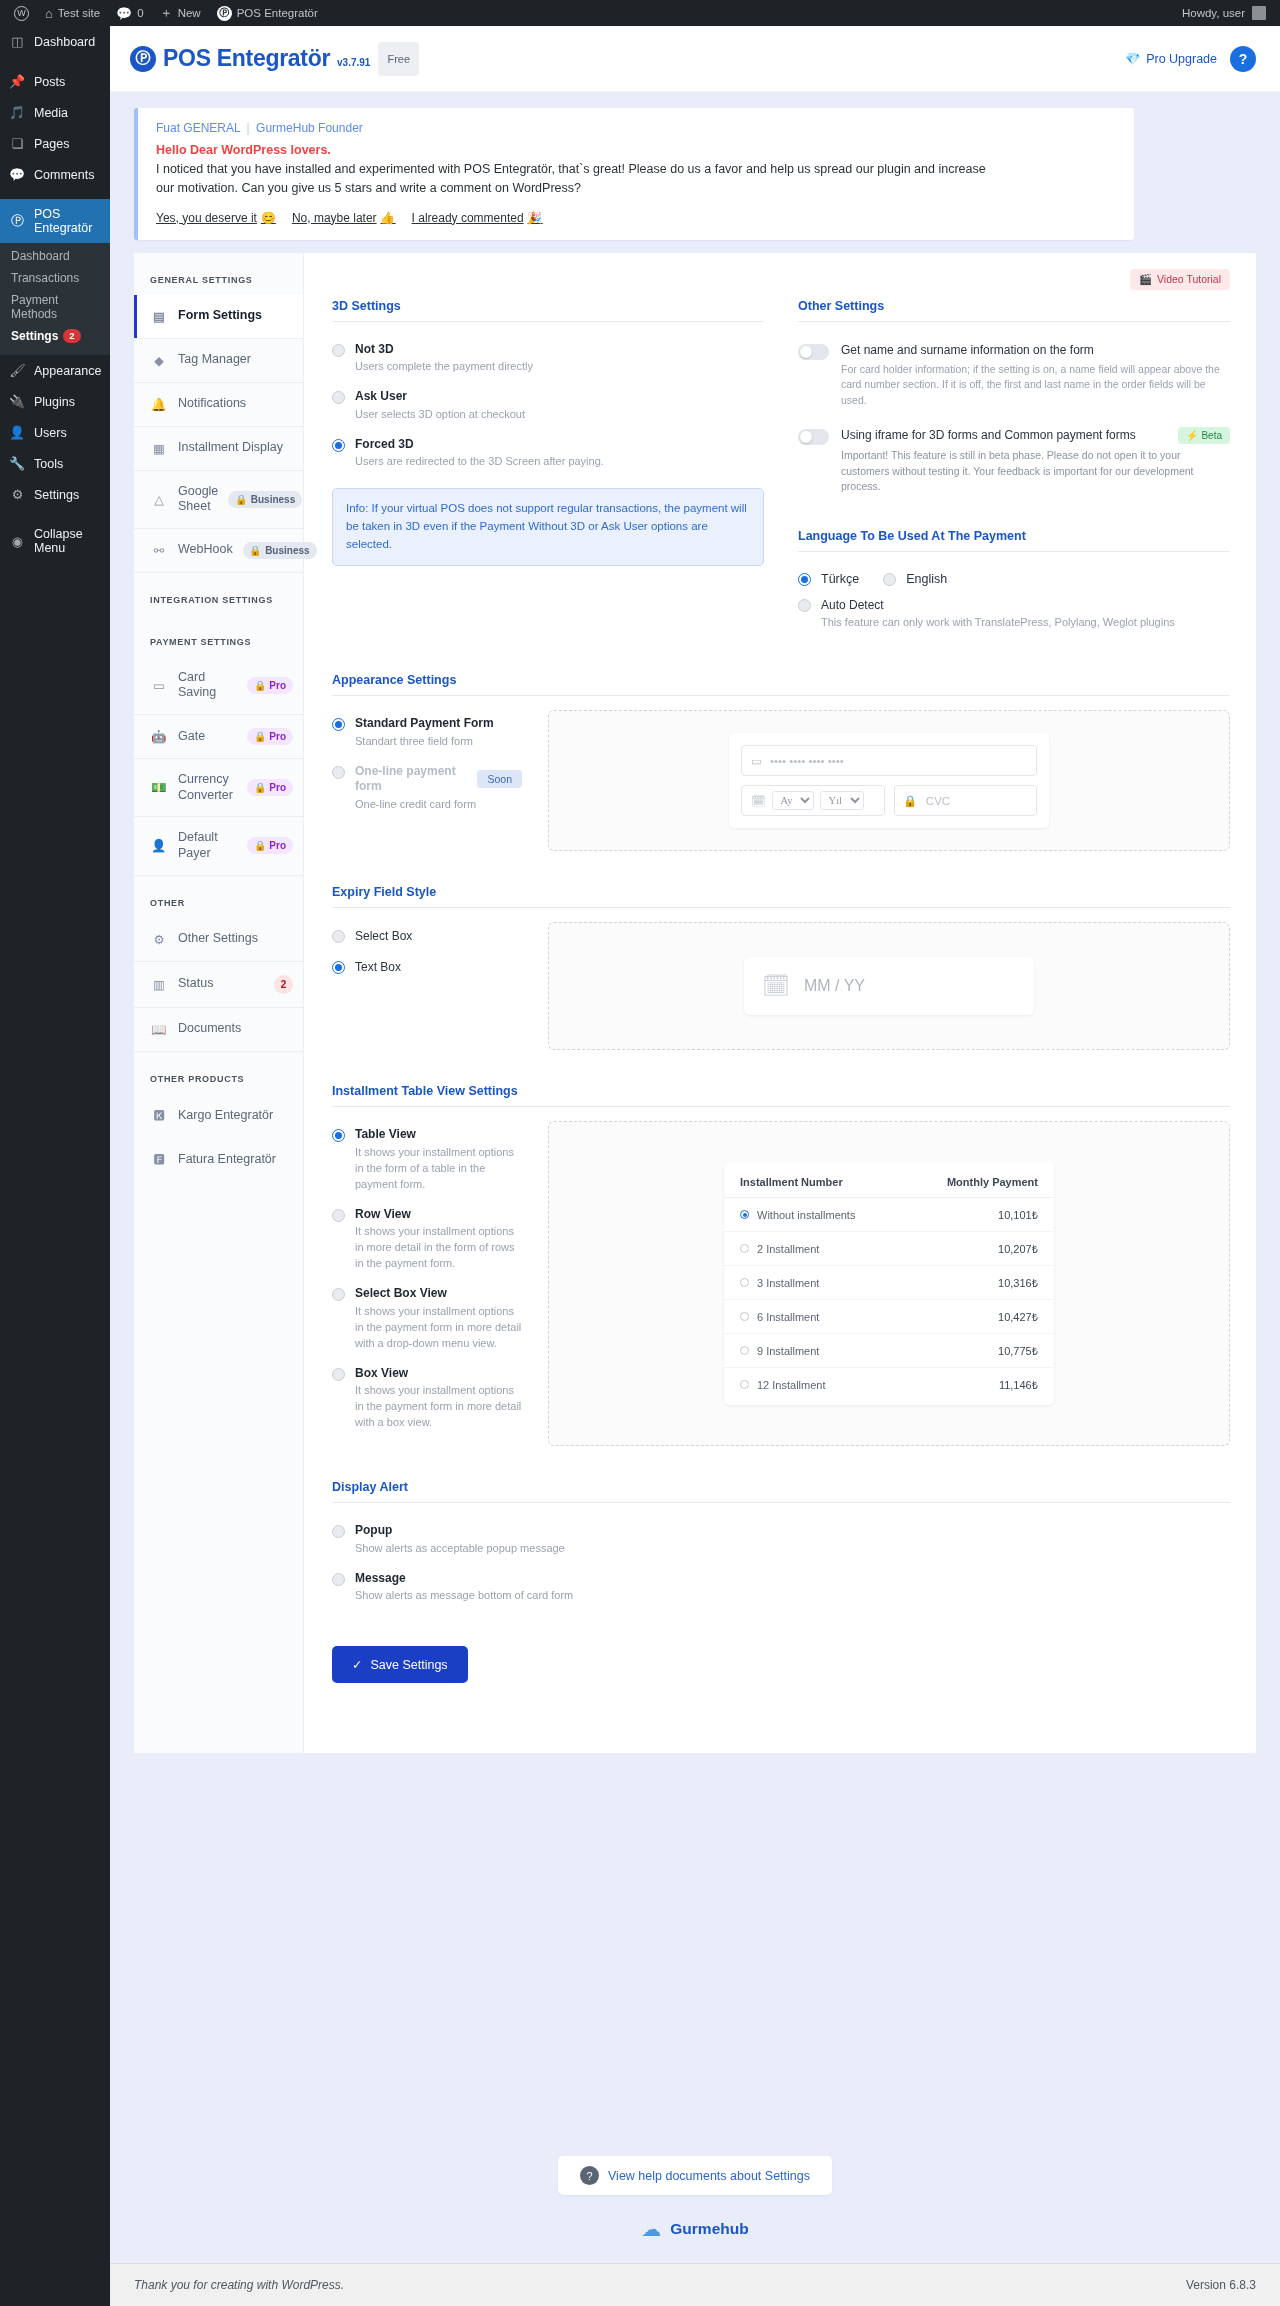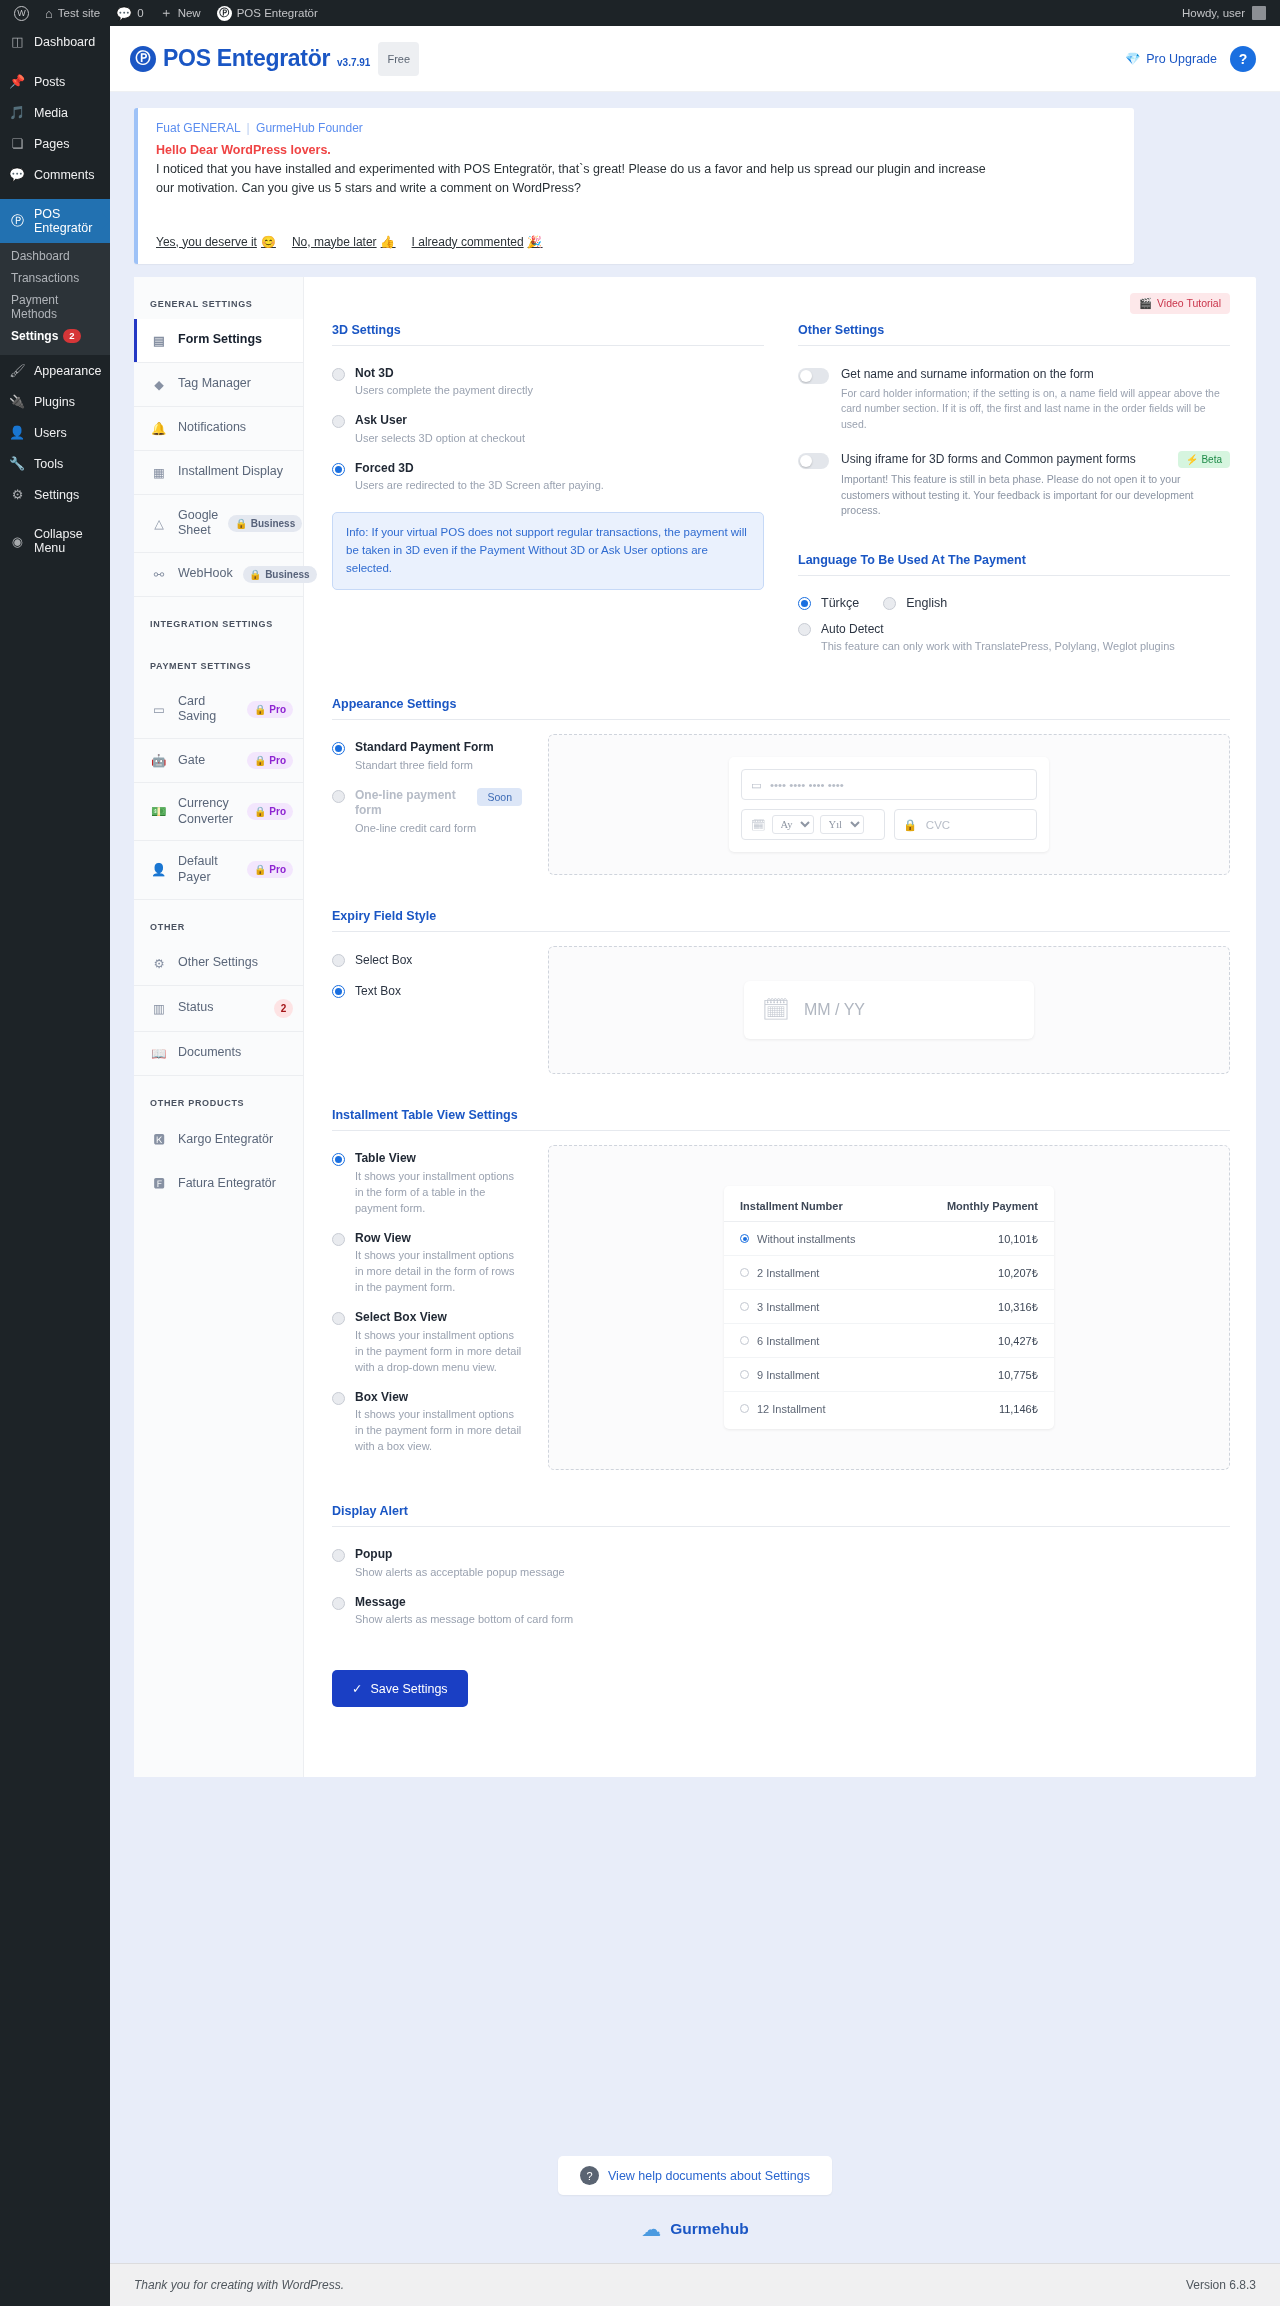--- a/index.html
+++ b/index.html
@@ -64,21 +64,21 @@
   
   .notice-zone { background: #e8edf9; padding: 16px 24px 13px 24px; }
   .notice {
     background: #fff; border-left: 4px solid #9ec2f7; border-radius: 3px;
     padding: 13px 18px 15px 18px; box-shadow: 0 1px 1px rgba(0,0,0,.04); max-width: 1000px; }
   .notice-author { color: #5b8def; font-size: 12px; margin-bottom: 8px; }
   .notice-author .divider { color: #b9cdf2; margin: 0 3px; }
   .notice-title { color: #ef4444; font-weight: bold; font-size: 12.5px; margin-bottom: 3px; }
   .notice-body { font-size: 12.5px; color: #2c3338; line-height: 1.5; max-width: 840px; }
   .notice-links { margin-top: 13px; display: flex; gap: 16px; font-size: 12px; }
-  .notice-links a { color: #2c3338; text-decoration: underline; display: flex; gap: 4px; margin-top: 24px; }
+  .notice-links a { color: #2c3338; text-decoration: underline; display: flex; gap: 4px; }
   
   .settings-zone { background: #e8edf9; padding: 0 24px 22px 24px; flex: 1; }
   .settings-card { background: #fff; display: flex; border-radius: 2px; min-height: 1500px; }
   
   .snav { width: 170px; flex: 0 0 170px; background: #fafbfc; border-right: 1px solid #eceef1; padding-bottom: 20px; }
   .snav-group { font-size: 9px; font-weight: bold; letter-spacing: .7px; color: #4a5260;
                 padding: 22px 0 10px 16px; text-transform: uppercase; }
   .snav-item {
     display: flex; align-items: center; gap: 10px; padding: 13px 10px 13px 16px;
     border-bottom: 1px solid #eceef1; font-size: 12.5px; color: #5a6679; background: #fafbfc;
@@ -505,21 +505,21 @@
                 <div class="opt-row">
                   <span class="radio on"></span>
                   <div>
                     <div class="opt-label">Standard Payment Form</div>
                     <div class="opt-desc">Standart three field form</div>
                   </div>
                 </div>
                 <div class="opt-row">
                   <span class="radio"></span>
                   <div style="flex:1;">
-                    <div style="display:flex; align-items:flex-start; gap:17px;">
+                    <div style="display:flex; align-items:center; gap:17px;">
                       <div class="opt-label muted" style="flex:1;">One-line payment form</div>
                       <span class="soon-pill">Soon</span>
                     </div>
                     <div class="opt-desc">One-line credit card form</div>
                   </div>
                 </div>
               </div>
               <div class="preview">
                 <div class="pv-card">
                   <div class="pv-input">

